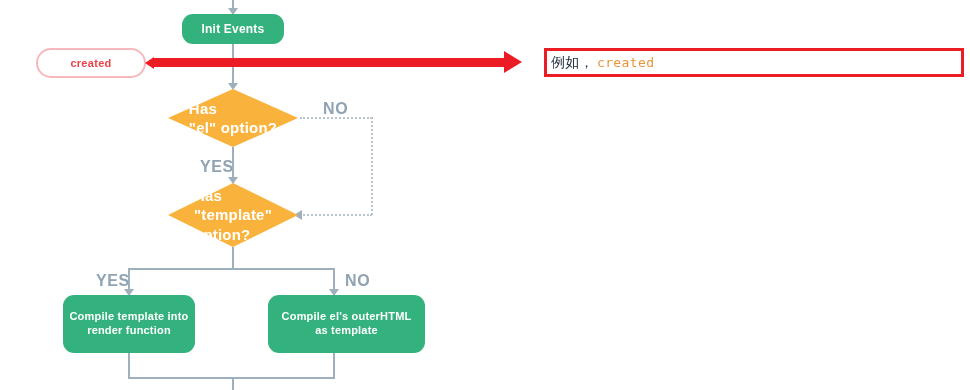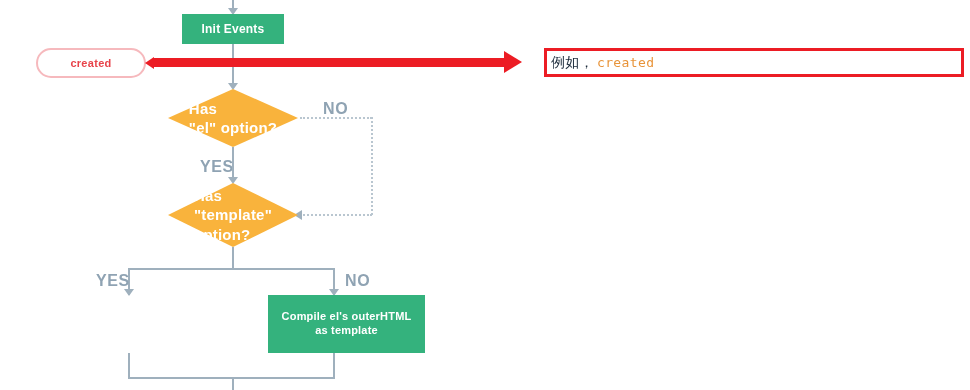--- a/index.html
+++ b/index.html
@@ -53,21 +53,21 @@
     width: 0; height: 0;
     border-top: 5px solid transparent;
     border-bottom: 5px solid transparent;
     border-right: 8px solid #9fb0bd;
   }
 
   
   .proc {
     position: absolute;
     background: #34b27d;
-    border-radius: 0;
+    border-radius: 11px;
     color: #ffffff;
     display: flex;
     align-items: center;
     justify-content: center;
     text-align: center;
     font-weight: bold;
     letter-spacing: .2px;
     line-height: 1.25;
     box-sizing: border-box;
     padding: 4px 6px;
@@ -230,20 +230,23 @@
   <div class="line-h" style="left:128px; top:268px; width:206px;"></div>
 
   <div class="line-v" style="left:128px; top:268px; height:27px;"></div>
   <div class="arrow-down" style="left:124px; top:289px;"></div>
   <div class="branch-label" style="left:96px; top:272px;">YES</div>
 
   <div class="line-v" style="left:333px; top:268px; height:27px;"></div>
   <div class="arrow-down" style="left:329px; top:289px;"></div>
   <div class="branch-label" style="left:345px; top:272px;">NO</div>
 
+  <div class="proc" style="left:63px; top:295px; width:132px; height:58px; font-size:11px;">Compile template
+into
+render function</div>
 
   <div class="proc" style="left:268px; top:295px; width:157px; height:58px; font-size:11px;">Compile el's
 outerHTML
 as template</div>
 
   <div class="line-v" style="left:128px; top:353px; height:26px;"></div>
   <div class="line-v" style="left:333px; top:353px; height:26px;"></div>
   <div class="line-h" style="left:128px; top:377px; width:207px;"></div>
   <div class="line-v" style="left:232px; top:377px; height:13px;"></div>
 

